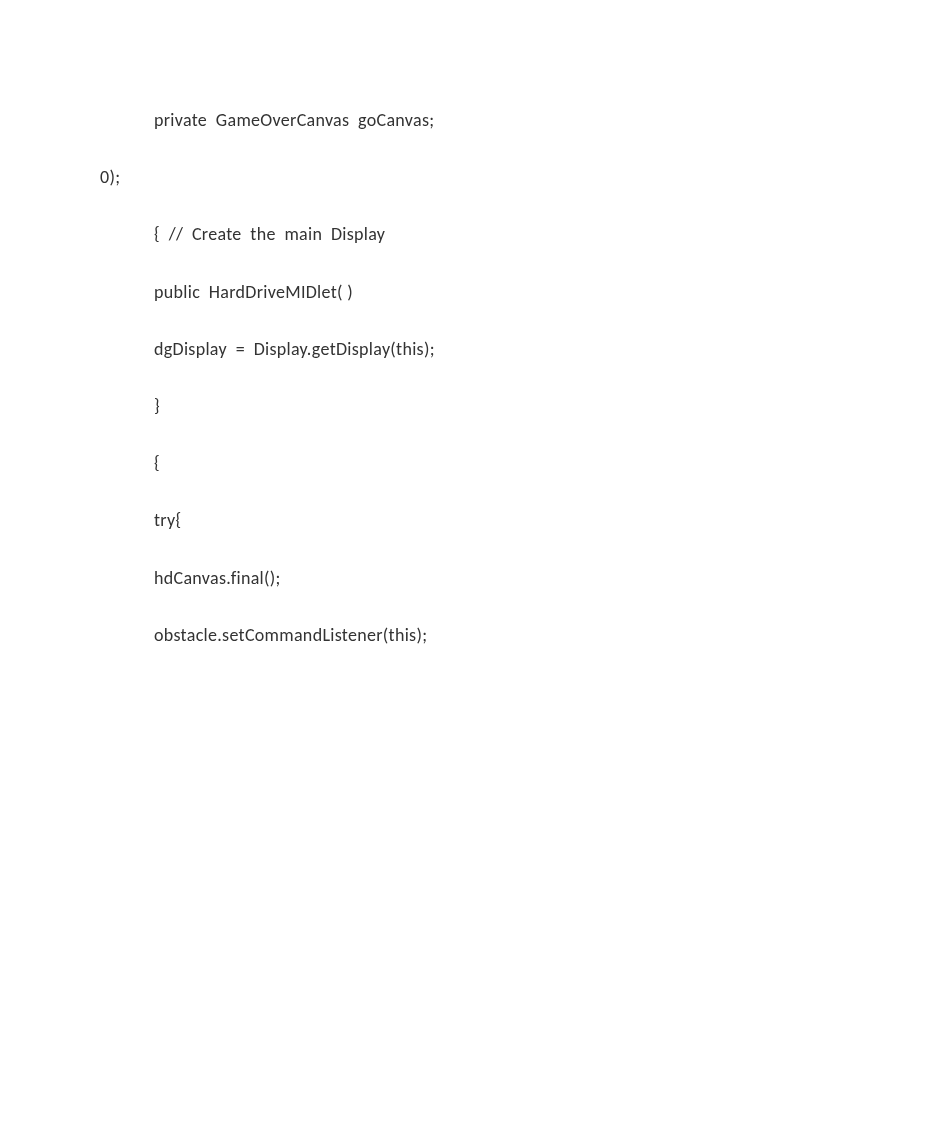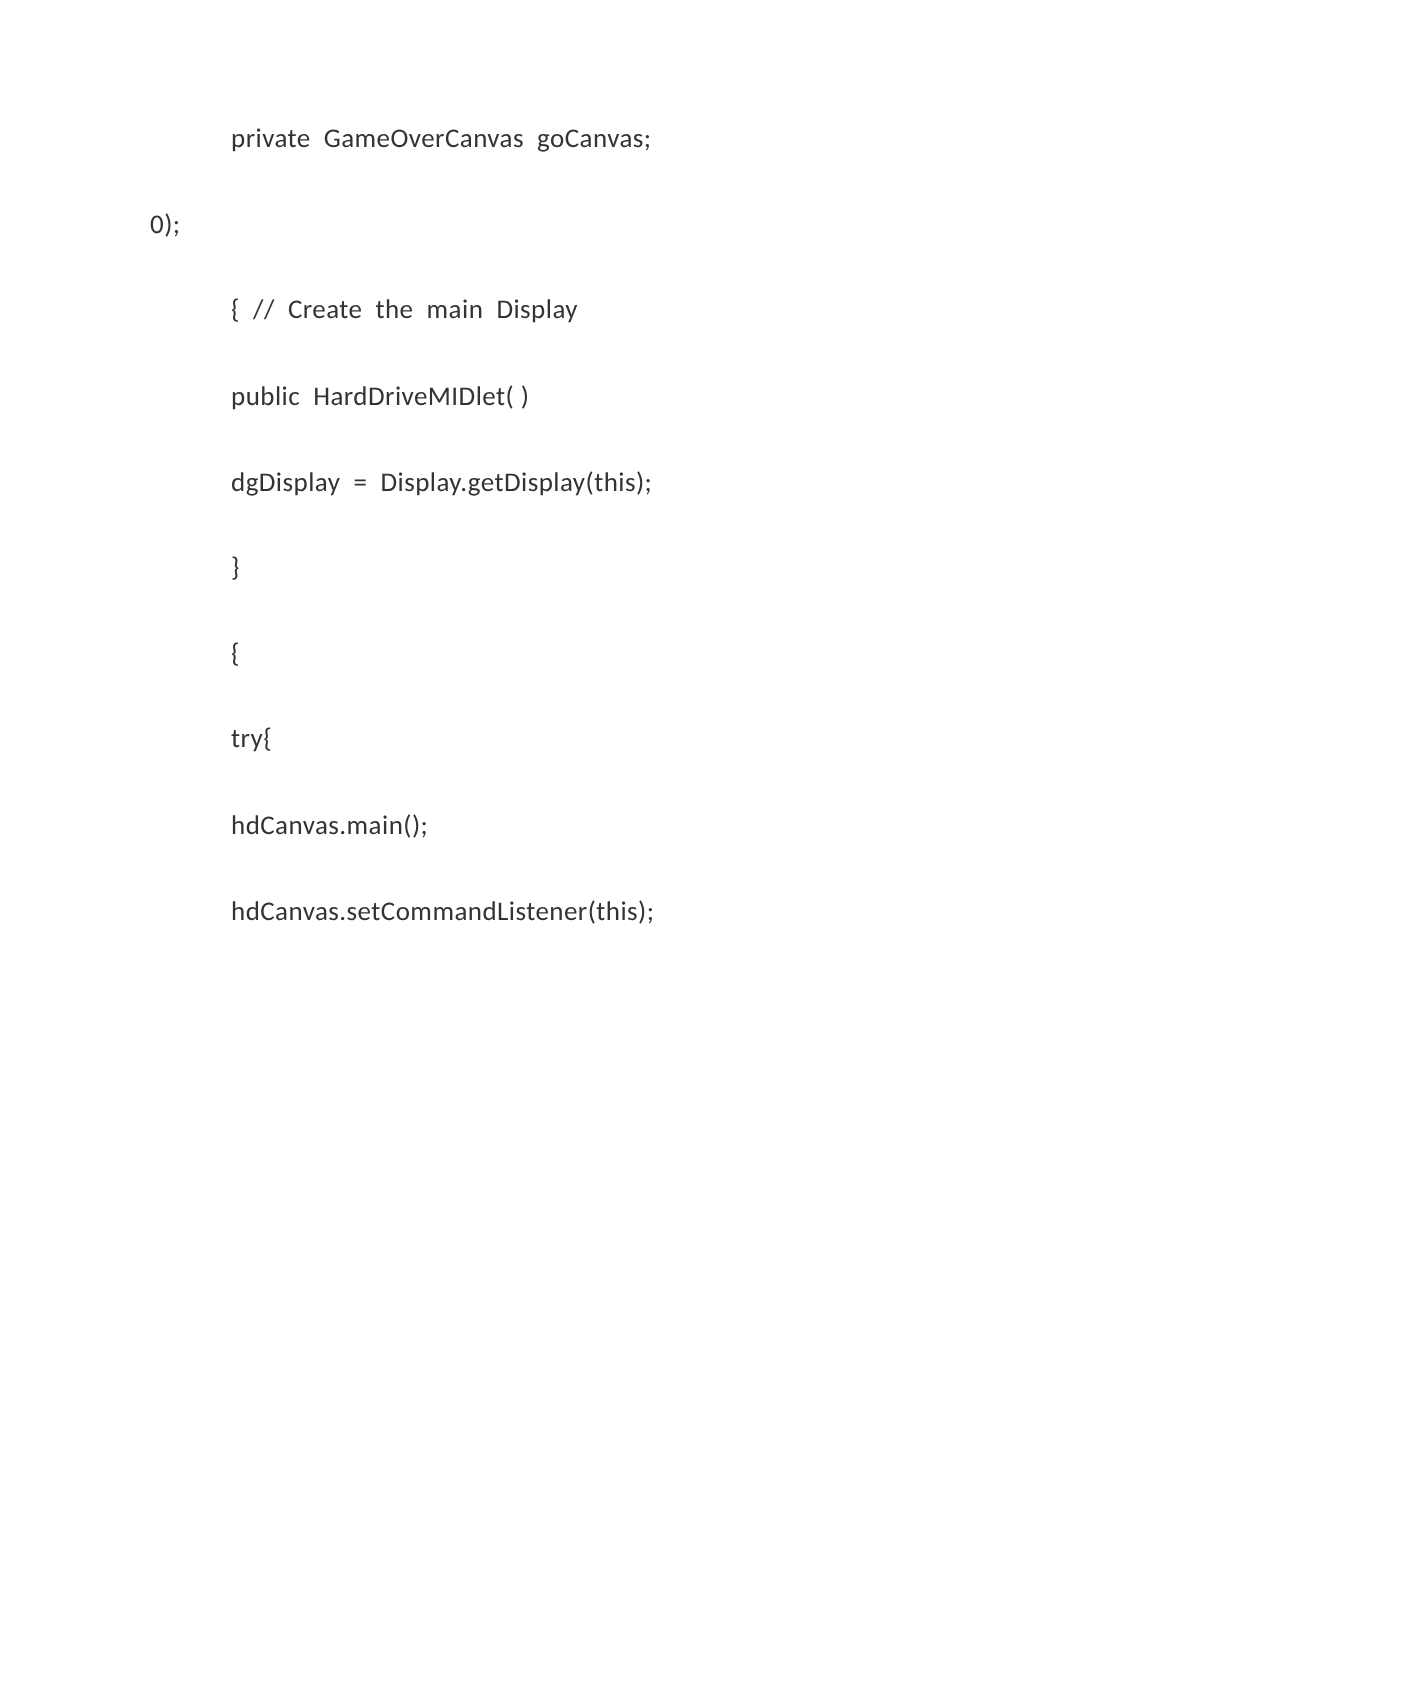--- a/index.html
+++ b/index.html
@@ -22,31 +22,32 @@
     line-height: 1.4;
     color: #333;
   }
   .line {
     margin-bottom: 32px;
     letter-spacing: 0.3px;
     white-space: pre-wrap;
   }
   .indent {
     padding-left: 54px;
+    margin-top: 28px;
   }
 </style>
 </head>
 <body>
 
 <div class="page">
   <div class="code-block">
     <div class="line indent">private  GameOverCanvas  goCanvas;</div>
     <div class="line">0);</div>
     <div class="line indent">{  //  Create  the  main  Display</div>
     <div class="line indent">public  HardDriveMIDlet( )</div>
     <div class="line indent">dgDisplay  =  Display.getDisplay(this);</div>
     <div class="line indent">}</div>
     <div class="line indent">{</div>
     <div class="line indent">try{</div>
-    <div class="line indent">hdCanvas.main();</div>
-    <div class="line indent">hdCanvas.setCommandListener(this);</div>
+    <div class="line indent">hdCanvas.final();</div>
+    <div class="line indent">obstacle.setCommandListener(this);</div>
   </div>
 </div>
 
 </body></html>

